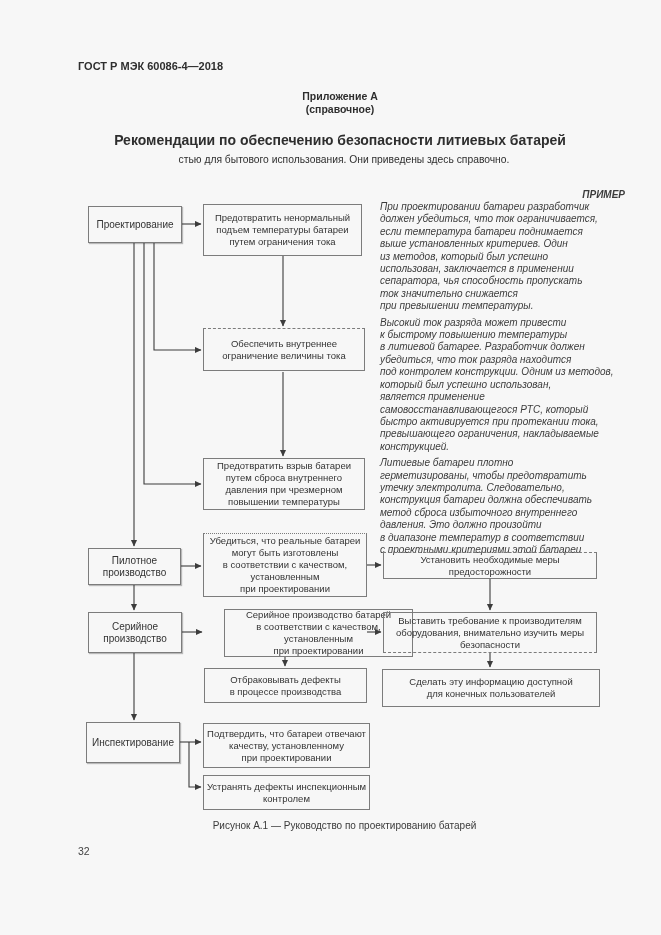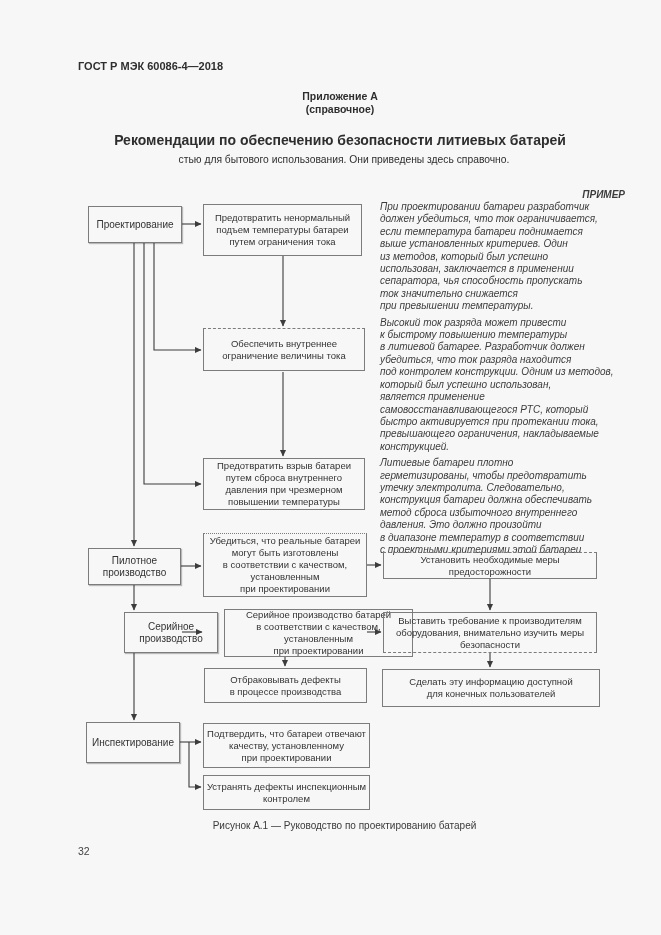--- a/index.html
+++ b/index.html
@@ -75,21 +75,21 @@
 конструкция батареи должна обеспечивать
 метод сброса избыточного внутреннего
 давления. Это должно произойти
 в диапазоне температур в соответствии
 с проектными критериями этой батареи</p>
 </div>
 
 <div class="box stage" style="left:88px;top:206px;width:94px;height:37px;">Проектирование</div>
 <div class="box stage" style="left:88px;top:548px;width:93px;height:37px;">Пилотное
 производство</div>
-<div class="box stage" style="left:88px;top:612px;width:94px;height:41px;margin-left:36px;">Серийное
+<div class="box stage" style="left:88px;top:612px;width:94px;height:41px;">Серийное
 производство</div>
 <div class="box stage" style="left:86px;top:722px;width:94px;height:41px;">Инспектирование</div>
 
 <div class="box" style="left:203px;top:204px;width:159px;height:52px;">Предотвратить ненормальный
 подъем температуры батареи
 путем ограничения тока</div>
 <div class="box dash-top" style="left:203px;top:328px;width:162px;height:43px;">Обеспечить внутреннее
 ограничение величины тока</div>
 <div class="box" style="left:203px;top:458px;width:162px;height:52px;">Предотвратить взрыв батареи
 путем сброса внутреннего

